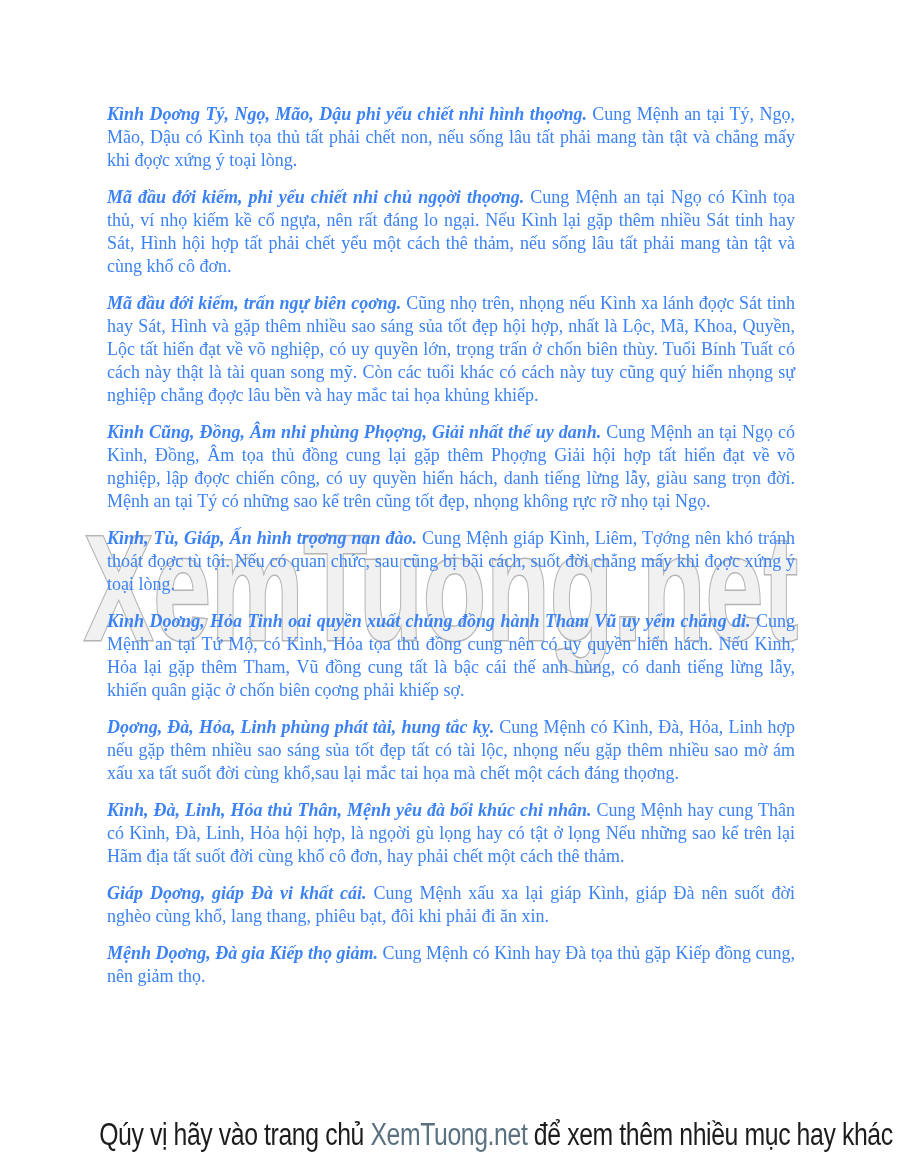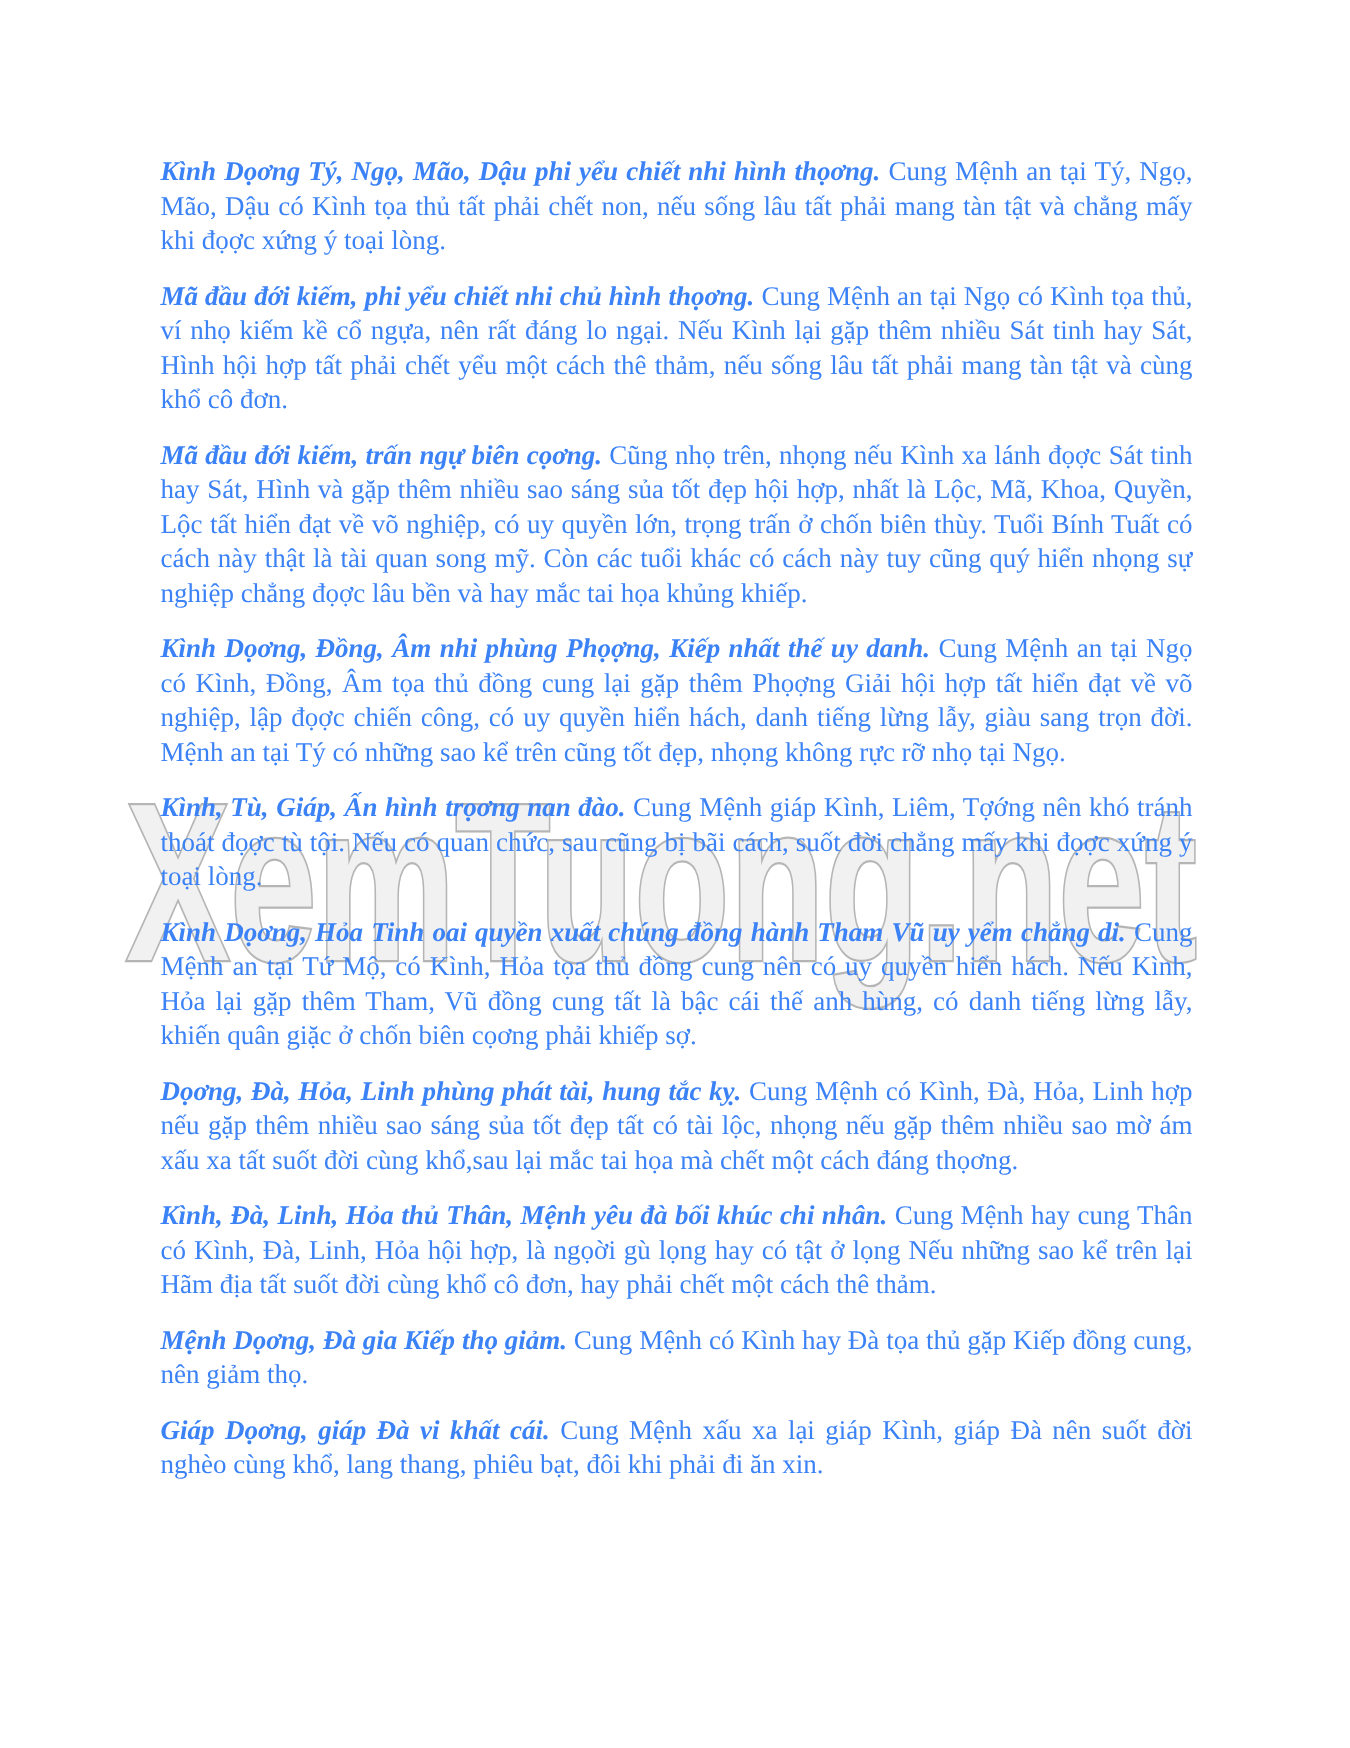--- a/index.html
+++ b/index.html
@@ -71,52 +71,57 @@
     <text x="2" y="128" font-size="150" textLength="714" lengthAdjust="spacingAndGlyphs" fill="#f1f1f1" stroke="#b5b5b5" stroke-width="3">XemTuong.net</text>
   </svg>
 
   <div class="content">
 
     <p class="para">
       <span class="head">Kình Dọơng Tý, Ngọ, Mão, Dậu phi yểu chiết nhi hình thọơng.</span><span> Cung Mệnh an tại Tý, Ngọ, Mão, Dậu có Kình tọa thủ tất phải chết non, nếu sống lâu tất phải mang tàn tật và chẳng mấy khi đọợc xứng ý toại lòng.</span>
     </p>
 
     <p class="para">
-      <span class="head">Mã đầu đới kiếm, phi yểu chiết nhi chủ hình thọơng.</span><span> Cung Mệnh an tại Ngọ có Kình tọa thủ, ví nhọ kiếm kề cổ ngựa, nên rất đáng lo ngại. Nếu Kình lại gặp thêm nhiều Sát tinh hay Sát, Hình  hội hợp tất phải chết yểu một cách thê thảm, nếu sống lâu tất phải mang tàn tật và cùng khổ cô đơn.</span>
+      <span class="head">Mã đầu đới kiếm, phi yểu chiết nhi chủ ngọời thọơng.</span><span> Cung Mệnh an tại Ngọ có Kình tọa thủ, ví nhọ kiếm kề cổ ngựa, nên rất đáng lo ngại. Nếu Kình lại gặp thêm nhiều Sát tinh hay Sát, Hình  hội hợp tất phải chết yểu một cách thê thảm, nếu sống lâu tất phải mang tàn tật và cùng khổ cô đơn.</span>
     </p>
 
     <p class="para">
       <span class="head">Mã đầu đới kiếm, trấn ngự biên cọơng.</span><span> Cũng nhọ trên, nhọng nếu Kình xa lánh đọợc Sát tinh hay Sát, Hình và gặp thêm nhiều sao sáng sủa tốt đẹp hội hợp, nhất là Lộc, Mã, Khoa, Quyền, Lộc tất hiển đạt về võ nghiệp, có uy quyền lớn, trọng trấn ở chốn biên thùy. Tuổi Bính Tuất có cách này thật là tài quan song mỹ. Còn các tuổi khác có cách này tuy cũng quý hiển nhọng sự nghiệp chẳng đọợc lâu bền và hay mắc tai họa khủng khiếp.</span>
     </p>
 
     <p class="para">
-      <span class="head">Kình Dọơng, Đồng, Âm nhi phùng Phọợng, Kiếp nhất thế uy danh.</span><span> Cung Mệnh an tại Ngọ có Kình, Đồng, Âm tọa thủ đồng cung lại gặp thêm Phọợng Giải hội hợp tất hiển đạt về võ nghiệp, lập đọợc chiến công, có uy quyền hiển hách, danh tiếng lừng lẫy, giàu sang trọn đời. Mệnh an tại Tý có những sao kể trên cũng tốt đẹp, nhọng không rực rỡ nhọ tại Ngọ.</span>
+      <span class="head">Kình Cũng, Đồng, Âm nhi phùng Phọợng, Giải nhất thế uy danh.</span><span> Cung Mệnh an tại Ngọ có Kình, Đồng, Âm tọa thủ đồng cung lại gặp thêm Phọợng Giải hội hợp tất hiển đạt về võ nghiệp, lập đọợc chiến công, có uy quyền hiển hách, danh tiếng lừng lẫy, giàu sang trọn đời. Mệnh an tại Tý có những sao kể trên cũng tốt đẹp, nhọng không rực rỡ nhọ tại Ngọ.</span>
     </p>
 
     <p class="para">
       <span class="head">Kình, Tù, Giáp, Ấn hình trọơng nan đào.</span><span> Cung Mệnh giáp Kình, Liêm, Tợớng nên khó tránh thoát đọợc tù tội. Nếu có quan chức, sau cũng bị bãi cách, suốt đời chẳng mấy khi đọợc xứng ý toại lòng.</span>
     </p>
 
     <p class="para">
       <span class="head">Kình Dọơng, Hỏa Tinh oai quyền xuất chúng đồng hành Tham Vũ uy yểm chẳng di.</span><span> Cung Mệnh an tại Tứ Mộ, có Kình, Hỏa tọa thủ đồng cung nên có uy quyền hiển hách. Nếu Kình, Hỏa lại gặp thêm Tham, Vũ đồng cung tất là bậc cái thế anh hùng, có danh tiếng lừng lẫy, khiến quân giặc ở chốn biên cọơng phải khiếp sợ.</span>
     </p>
 
     <p class="para">
       <span class="head">Dọơng, Đà, Hỏa, Linh phùng phát tài, hung tắc kỵ.</span><span> Cung Mệnh có Kình, Đà, Hỏa, Linh hợp nếu gặp thêm nhiều sao sáng sủa tốt đẹp tất có tài lộc, nhọng nếu gặp thêm nhiều sao mờ ám xấu xa tất suốt đời cùng khổ,sau lại mắc tai họa mà chết một cách đáng thọơng.</span>
     </p>
 
     <p class="para">
       <span class="head">Kình, Đà, Linh, Hỏa thủ Thân, Mệnh yêu đà bối khúc chi nhân.</span><span> Cung Mệnh hay cung Thân có Kình, Đà, Linh, Hỏa hội hợp, là ngọời gù lọng hay có tật ở lọng Nếu những sao kể trên lại Hãm địa tất suốt đời cùng khổ cô đơn, hay phải chết một cách thê thảm.</span>
     </p>
 
     <p class="para">
-      <span class="head">Mệnh Dọơng, Đà gia Kiếp thọ giảm.</span><span> Cung Mệnh có Kình hay Đà tọa thủ gặp Kiếp đồng cung, nên giảm thọ.</span>
+      <span class="head">Giáp Dọơng, giáp Đà vi khất cái.</span><span> Cung Mệnh xấu xa lại giáp Kình, giáp Đà nên suốt đời nghèo cùng khổ, lang thang, phiêu bạt, đôi khi phải đi ăn xin.</span>
     </p>
 
     <p class="para">
-      <span class="head">Giáp Dọơng, giáp Đà vi khất cái.</span><span> Cung Mệnh xấu xa lại giáp Kình, giáp Đà nên suốt đời nghèo cùng khổ, lang thang, phiêu bạt, đôi khi phải đi ăn xin.</span>
+      <span class="head">Mệnh Dọơng, Đà gia Kiếp thọ giảm.</span><span> Cung Mệnh có Kình hay Đà tọa thủ gặp Kiếp đồng cung, nên giảm thọ.</span>
     </p>
 
 
   </div>
 
+  <div class="footer">
+    <div class="footer-inner">
+      <span>Qúy vị hãy vào trang chủ </span><span class="footer-brand">XemTuong.net</span><span> để xem thêm nhiều mục hay khác</span>
+    </div>
+  </div>
 
 </div>
 
 </body></html>

